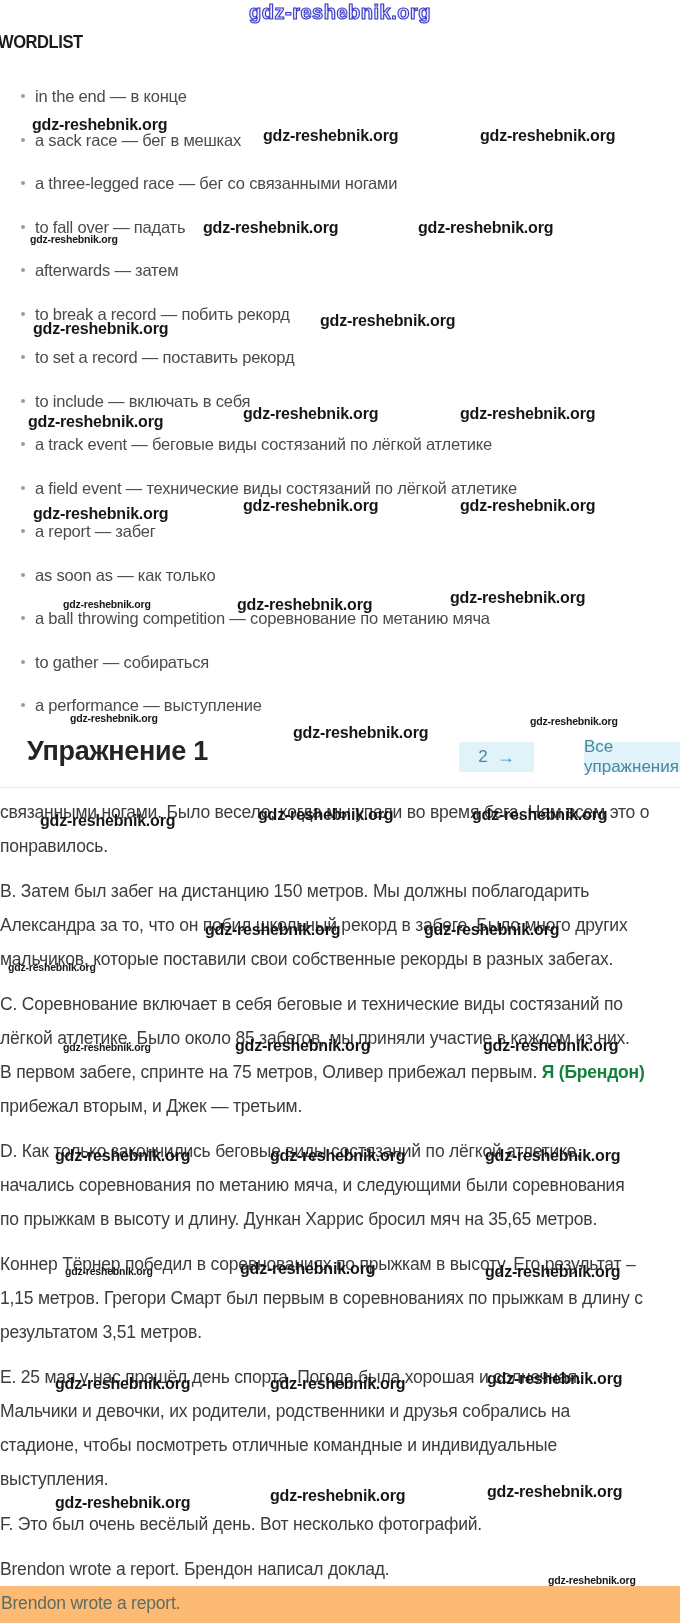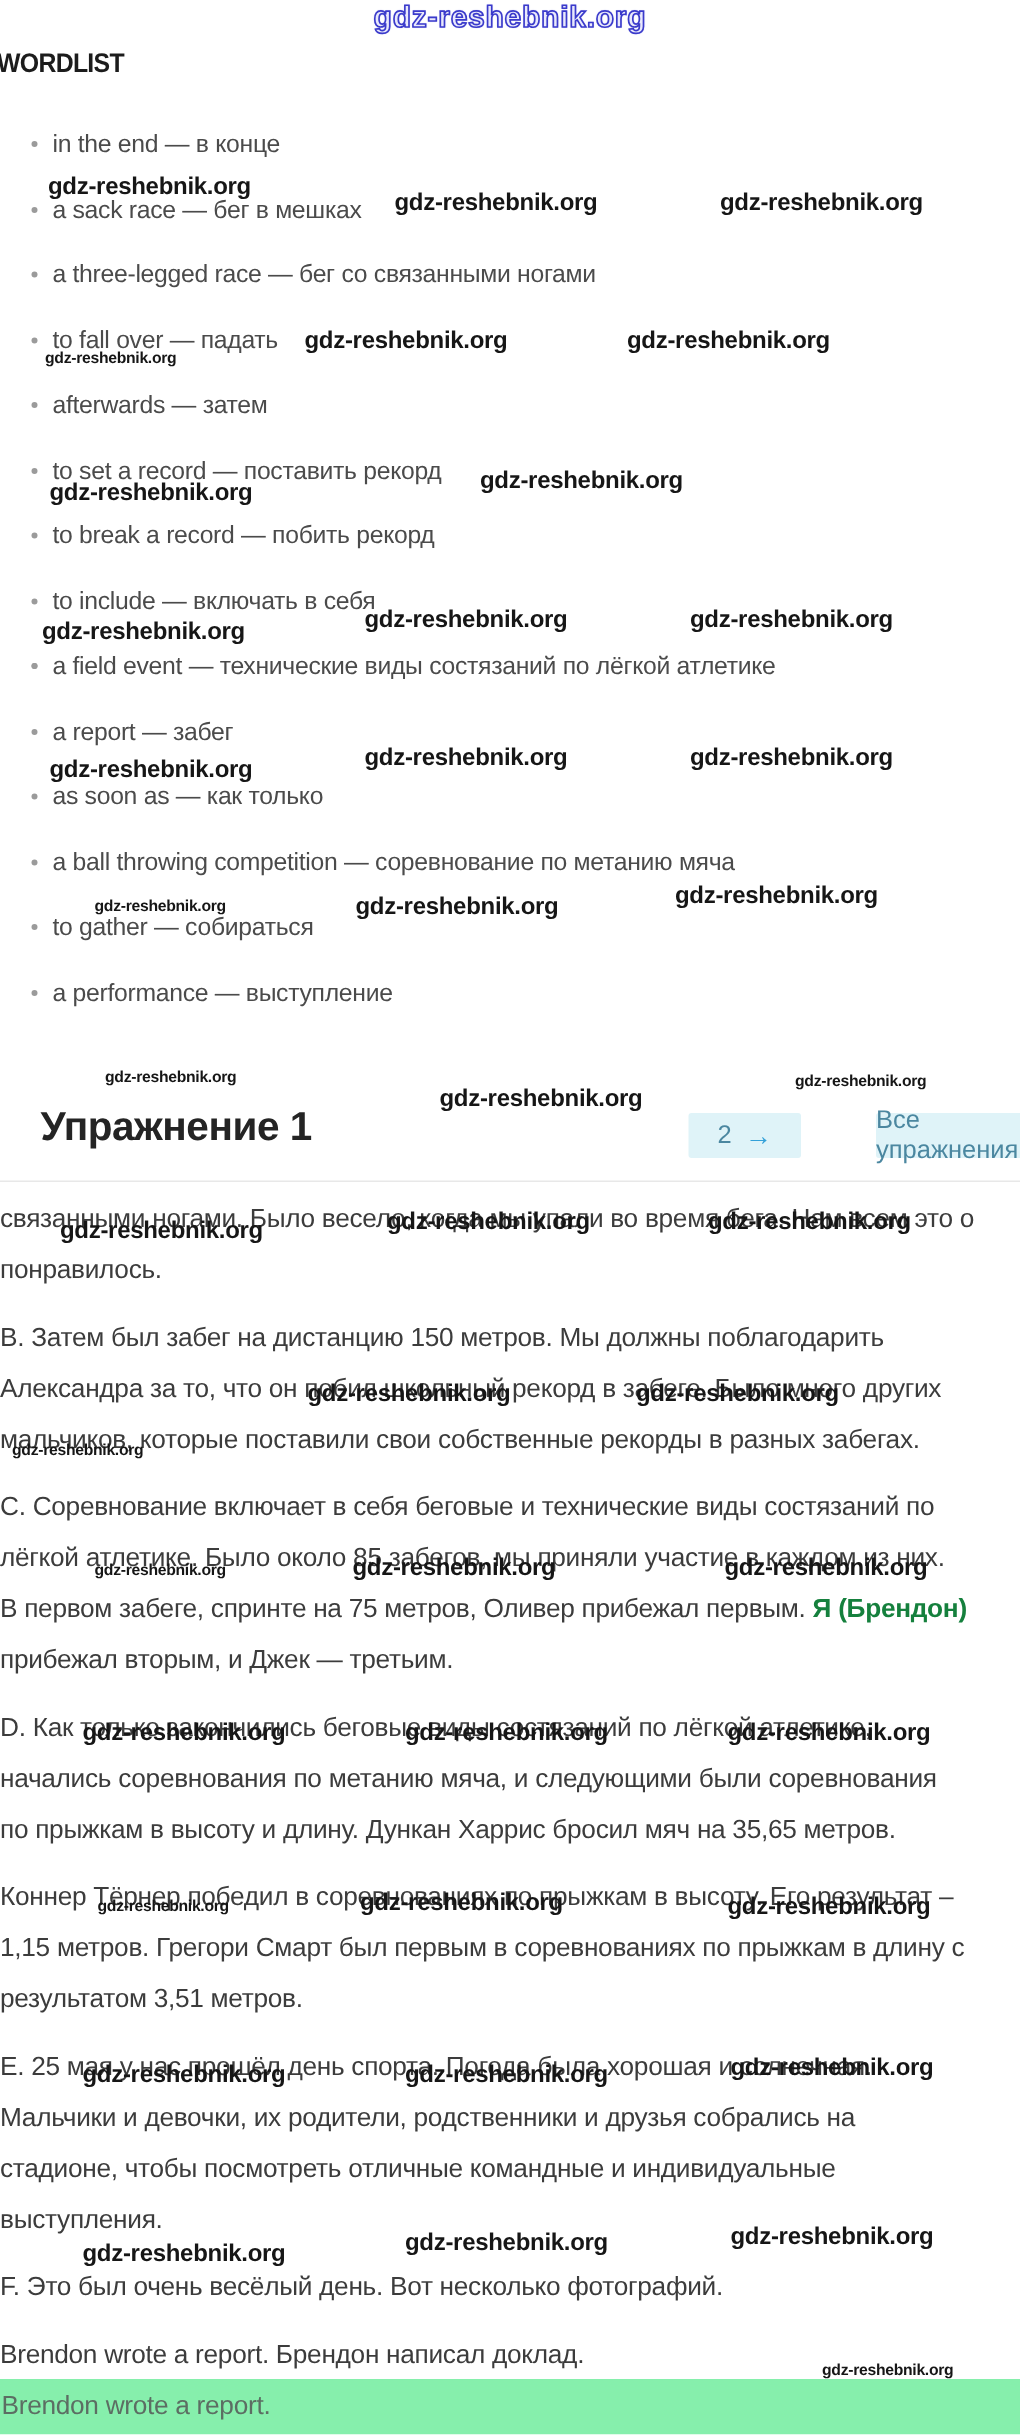--- a/index.html
+++ b/index.html
@@ -30,21 +30,21 @@
 
   .divider{position:absolute;left:0;top:787px;width:680px;height:1px;background:#e8e8e8;}
 
   
   .ex-body{position:absolute;left:0;top:795px;width:700px;}
   .para{margin:0 0 11px 0;}
   .line{font-size:17.5px;line-height:34px;color:#3c3c3c;letter-spacing:-.2px;white-space:nowrap;}
   .line b{font-weight:700;color:#15803d;}
 
   
-  .answer{position:absolute;left:0;top:1586px;width:680px;height:37px;background:#86efac;}
+  .answer{position:absolute;left:0;top:1586px;width:680px;height:37px;background:#fdba74;}
   .answer span{display:block;padding:7px 0 0 1px;font-size:17.5px;color:#5c6e63;letter-spacing:-.2px;}
 
   
   #wm-layer .wm{position:absolute;font-size:16px;font-weight:600;color:#161616;white-space:nowrap;letter-spacing:-.2px;}
   #wm-layer .wm-s{font-size:10.5px;font-weight:600;}
 </style>
 </head>
 <body>
 
 <div class="page">
@@ -52,24 +52,24 @@
   <div class="top-wm">gdz-reshebnik.org</div>
 
   <h2 class="wordlist-title">WORDLIST</h2>
 
   <ul class="wordlist">
     <li><span class="dot"></span><span>in the end — в конце</span></li>
     <li><span class="dot"></span><span>a sack race — бег в мешках</span></li>
     <li><span class="dot"></span><span>a three-legged race — бег со связанными ногами</span></li>
     <li><span class="dot"></span><span>to fall over — падать</span></li>
     <li><span class="dot"></span><span>afterwards — затем</span></li>
+    <li><span class="dot"></span><span>to break a record — побить рекорд</span></li>
     <li><span class="dot"></span><span>to set a record — поставить рекорд</span></li>
-    <li><span class="dot"></span><span>to break a record — побить рекорд</span></li>
     <li><span class="dot"></span><span>to include — включать в себя</span></li>
-    <li><span class="dot"></span></li>
+    <li><span class="dot"></span><span>a track event — беговые виды состязаний по лёгкой атлетике</span></li>
     <li><span class="dot"></span><span>a field event — технические виды состязаний по лёгкой атлетике</span></li>
     <li><span class="dot"></span><span>a report — забег</span></li>
     <li><span class="dot"></span><span>as soon as — как только</span></li>
     <li><span class="dot"></span><span>a ball throwing competition — соревнование по метанию мяча</span></li>
     <li><span class="dot"></span><span>to gather — собираться</span></li>
     <li><span class="dot"></span><span>a performance — выступление</span></li>
   </ul>
 
   <div class="ex-header">
     <h1 class="ex-title">Упражнение 1</h1>

